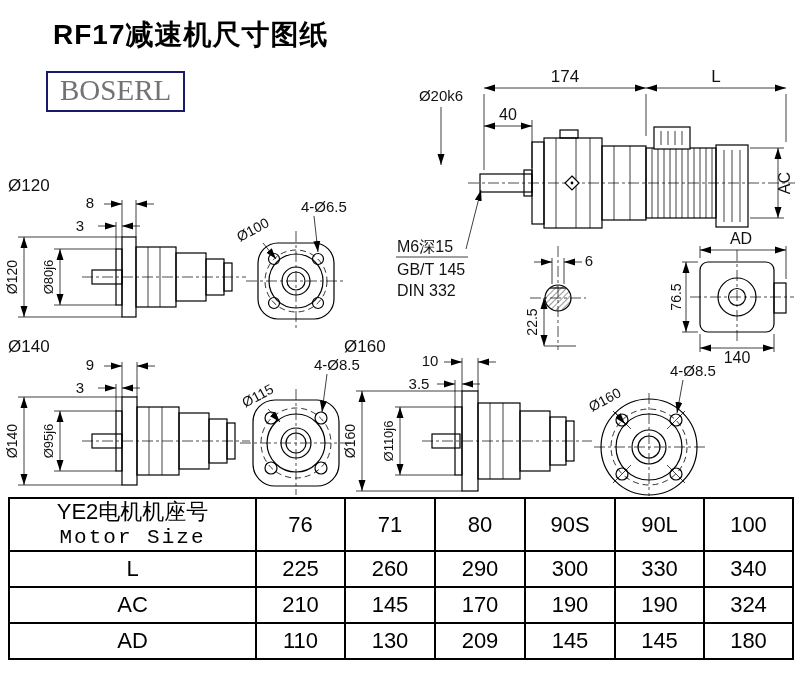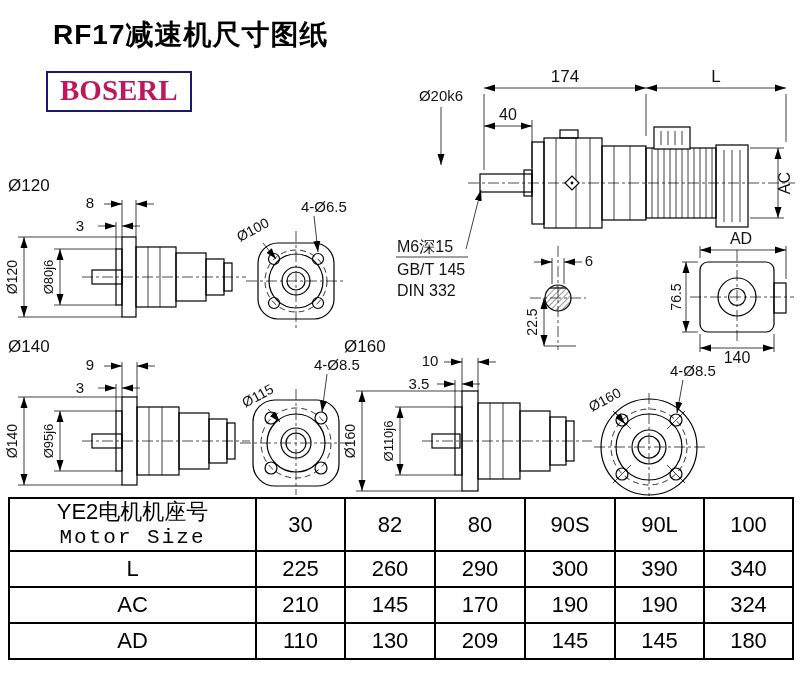--- a/index.html
+++ b/index.html
@@ -3,22 +3,22 @@
 <meta charset="utf-8">
 <style>
   * { margin:0; padding:0; box-sizing:border-box; }
   html,body { background:#fff; }
   .page { position:relative; width:800px; height:673px; background:#fff;
           font-family:"Liberation Sans", sans-serif; overflow:hidden; }
   .title { position:absolute; left:53px; top:16px; font-size:28px; font-weight:bold;
            color:#000; letter-spacing:1px; white-space:nowrap; }
   .logo-box { position:absolute; left:46px; top:71px; border:2px solid #191970;
               padding:1px 12px 3px; background:#fff;
-              font-family:"Liberation Serif", serif; font-size:29px; font-weight:bold;
-              color:#be185d; }
+              font-family:"Liberation Serif", serif; font-size:29px; font-weight:normal;
+              color:#737373; }
   .drawing { position:absolute; left:0; top:0; }
   .drawing text { font-family:"Liberation Sans", sans-serif; fill:#111; text-anchor:middle; }
   .drawing text.ts { text-anchor:start; }
   .t13{font-size:13px}.t14{font-size:14px}.t15{font-size:15px}.t16{font-size:16px}.t17{font-size:17px}
   .ln  { stroke:#000; stroke-width:1.2; fill:none; }
   .lnw { stroke:#000; stroke-width:1.2; fill:#fff; }
   .tn  { stroke:#000; stroke-width:0.75; fill:none; }
   .cl  { stroke:#000; stroke-width:0.7; fill:none; stroke-dasharray:11 3 3 3; }
   .dsh { stroke:#000; stroke-width:0.8; fill:none; stroke-dasharray:6 4; }
   .dims-table { position:absolute; left:8px; top:497px; width:784px;
@@ -258,34 +258,34 @@
         <col style="width:90px">
         <col style="width:89px">
         <col style="width:89px">
     </colgroup>
     <tbody>
       <tr class="hdr">
         <th>
           <div class="h-cn">YE2电机机座号</div>
           <div class="h-en">Motor Size</div>
         </th>
-        <th>30</th>
-        <th>82</th>
+        <th>76</th>
+        <th>71</th>
         <th>80</th>
         <th>90S</th>
         <th>90L</th>
         <th>100</th>
       </tr>
       <tr class="row">
         <td>L</td>
         <td>225</td>
         <td>260</td>
         <td>290</td>
         <td>300</td>
-        <td>390</td>
+        <td>330</td>
         <td>340</td>
       </tr>
       <tr class="row">
         <td>AC</td>
         <td>210</td>
         <td>145</td>
         <td>170</td>
         <td>190</td>
         <td>190</td>
         <td>324</td>

